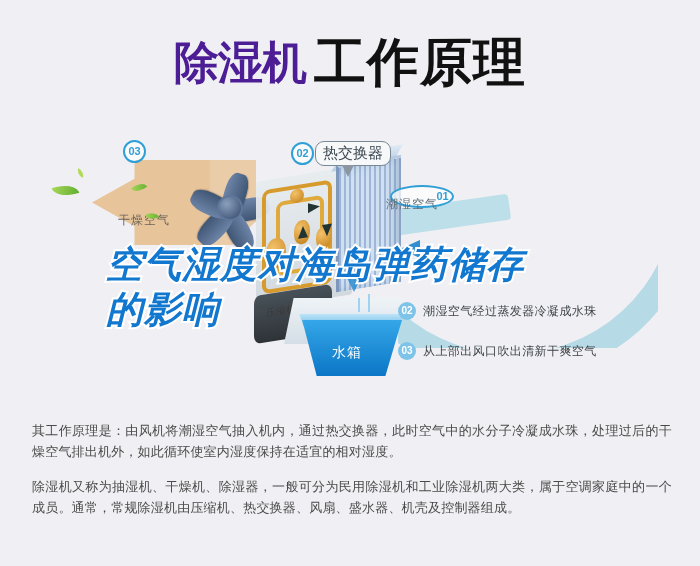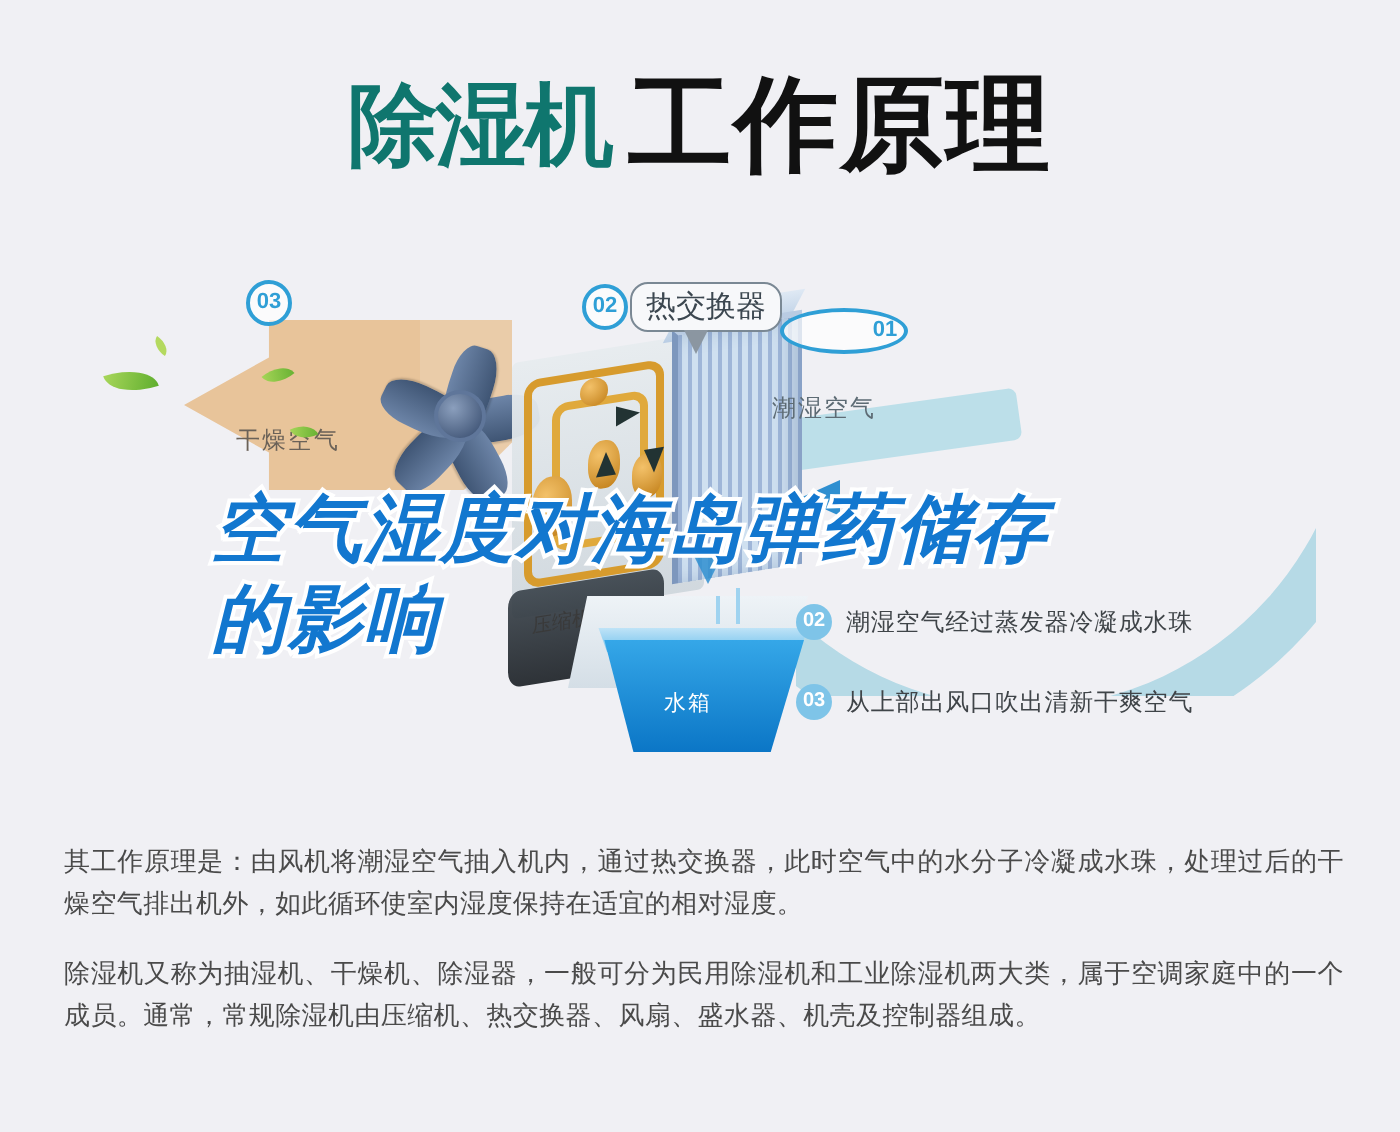--- a/index.html
+++ b/index.html
@@ -13,21 +13,21 @@
   }
   .page{position:relative;width:700px;height:566px;overflow:hidden;background:#f0f0f4;}
 
   
   .title-wrap{
     position:absolute;left:0;top:28px;width:700px;height:62px;
     text-align:center;white-space:nowrap;
   }
   .title-a{
     font-family:"DejaVu Sans","Liberation Sans",sans-serif;
-    font-size:45px;font-weight:bold;color:#0f766e;
+    font-size:45px;font-weight:bold;color:#4c1d95;
     letter-spacing:-1px;vertical-align:middle;
   }
   .title-b{
     font-family:"Liberation Sans","DejaVu Sans",sans-serif;
     font-size:52px;font-weight:bold;color:#111;
     letter-spacing:1px;vertical-align:middle;margin-left:8px;
   }
 
   
   .stage{position:absolute;left:0;top:120px;width:700px;height:275px;}
@@ -155,39 +155,39 @@
     background:linear-gradient(180deg,#35a7e8,#0b76c6);
     clip-path:polygon(4% 0,100% 0,84% 100%,18% 100%);
     box-shadow:0 2px 4px rgba(0,0,0,.14);
   }
   .tank-lip{
     position:absolute;left:46px;top:166px;width:108px;height:12px;
     background:linear-gradient(180deg,#bfe3f7,#6fc1ec);
     clip-path:polygon(3% 0,100% 0,96% 100%,7% 100%);
   }
   .tank-label{
-    position:absolute;left:82px;top:196px;font-size:11px;color:#ffffff;letter-spacing:1px;
+    position:absolute;left:82px;top:196px;font-size:14px;color:#ffffff;letter-spacing:1px;
   }
   .drip{position:absolute;left:108px;top:150px;width:2px;height:14px;background:#9fd3f0;}
   .drip2{position:absolute;left:118px;top:146px;width:2px;height:18px;background:#9fd3f0;}
   .down-arrow{
     position:absolute;left:96px;top:128px;width:0;height:0;
     border-left:8px solid transparent;border-right:8px solid transparent;
     border-top:16px solid #2f8fd0;opacity:.85;
   }
 
   
   .badge{
     position:absolute;width:19px;height:19px;border-radius:50%;
     border:2px solid #2f9fd6;color:#2f9fd6;
     font-size:11px;font-weight:bold;line-height:19px;text-align:center;
     background:rgba(255,255,255,.72);
     font-family:"Liberation Sans",sans-serif;
   }
-  .badge-01{left:390px;top:34px;padding-left:41px;}
+  .badge-01{left:390px;top:65px;padding-left:41px;}
   .badge-02{left:291px;top:22px;}
   .badge-03{left:123px;top:20px;}
 
   .callout{
     position:absolute;left:315px;top:21px;
     padding:2px 7px;border:1.5px solid #7a8894;border-radius:9px;
     background:#f7f8fa;font-size:15px;color:#3c4750;white-space:nowrap;
   }
   .callout:after{
     content:"";position:absolute;left:26px;bottom:-12px;

